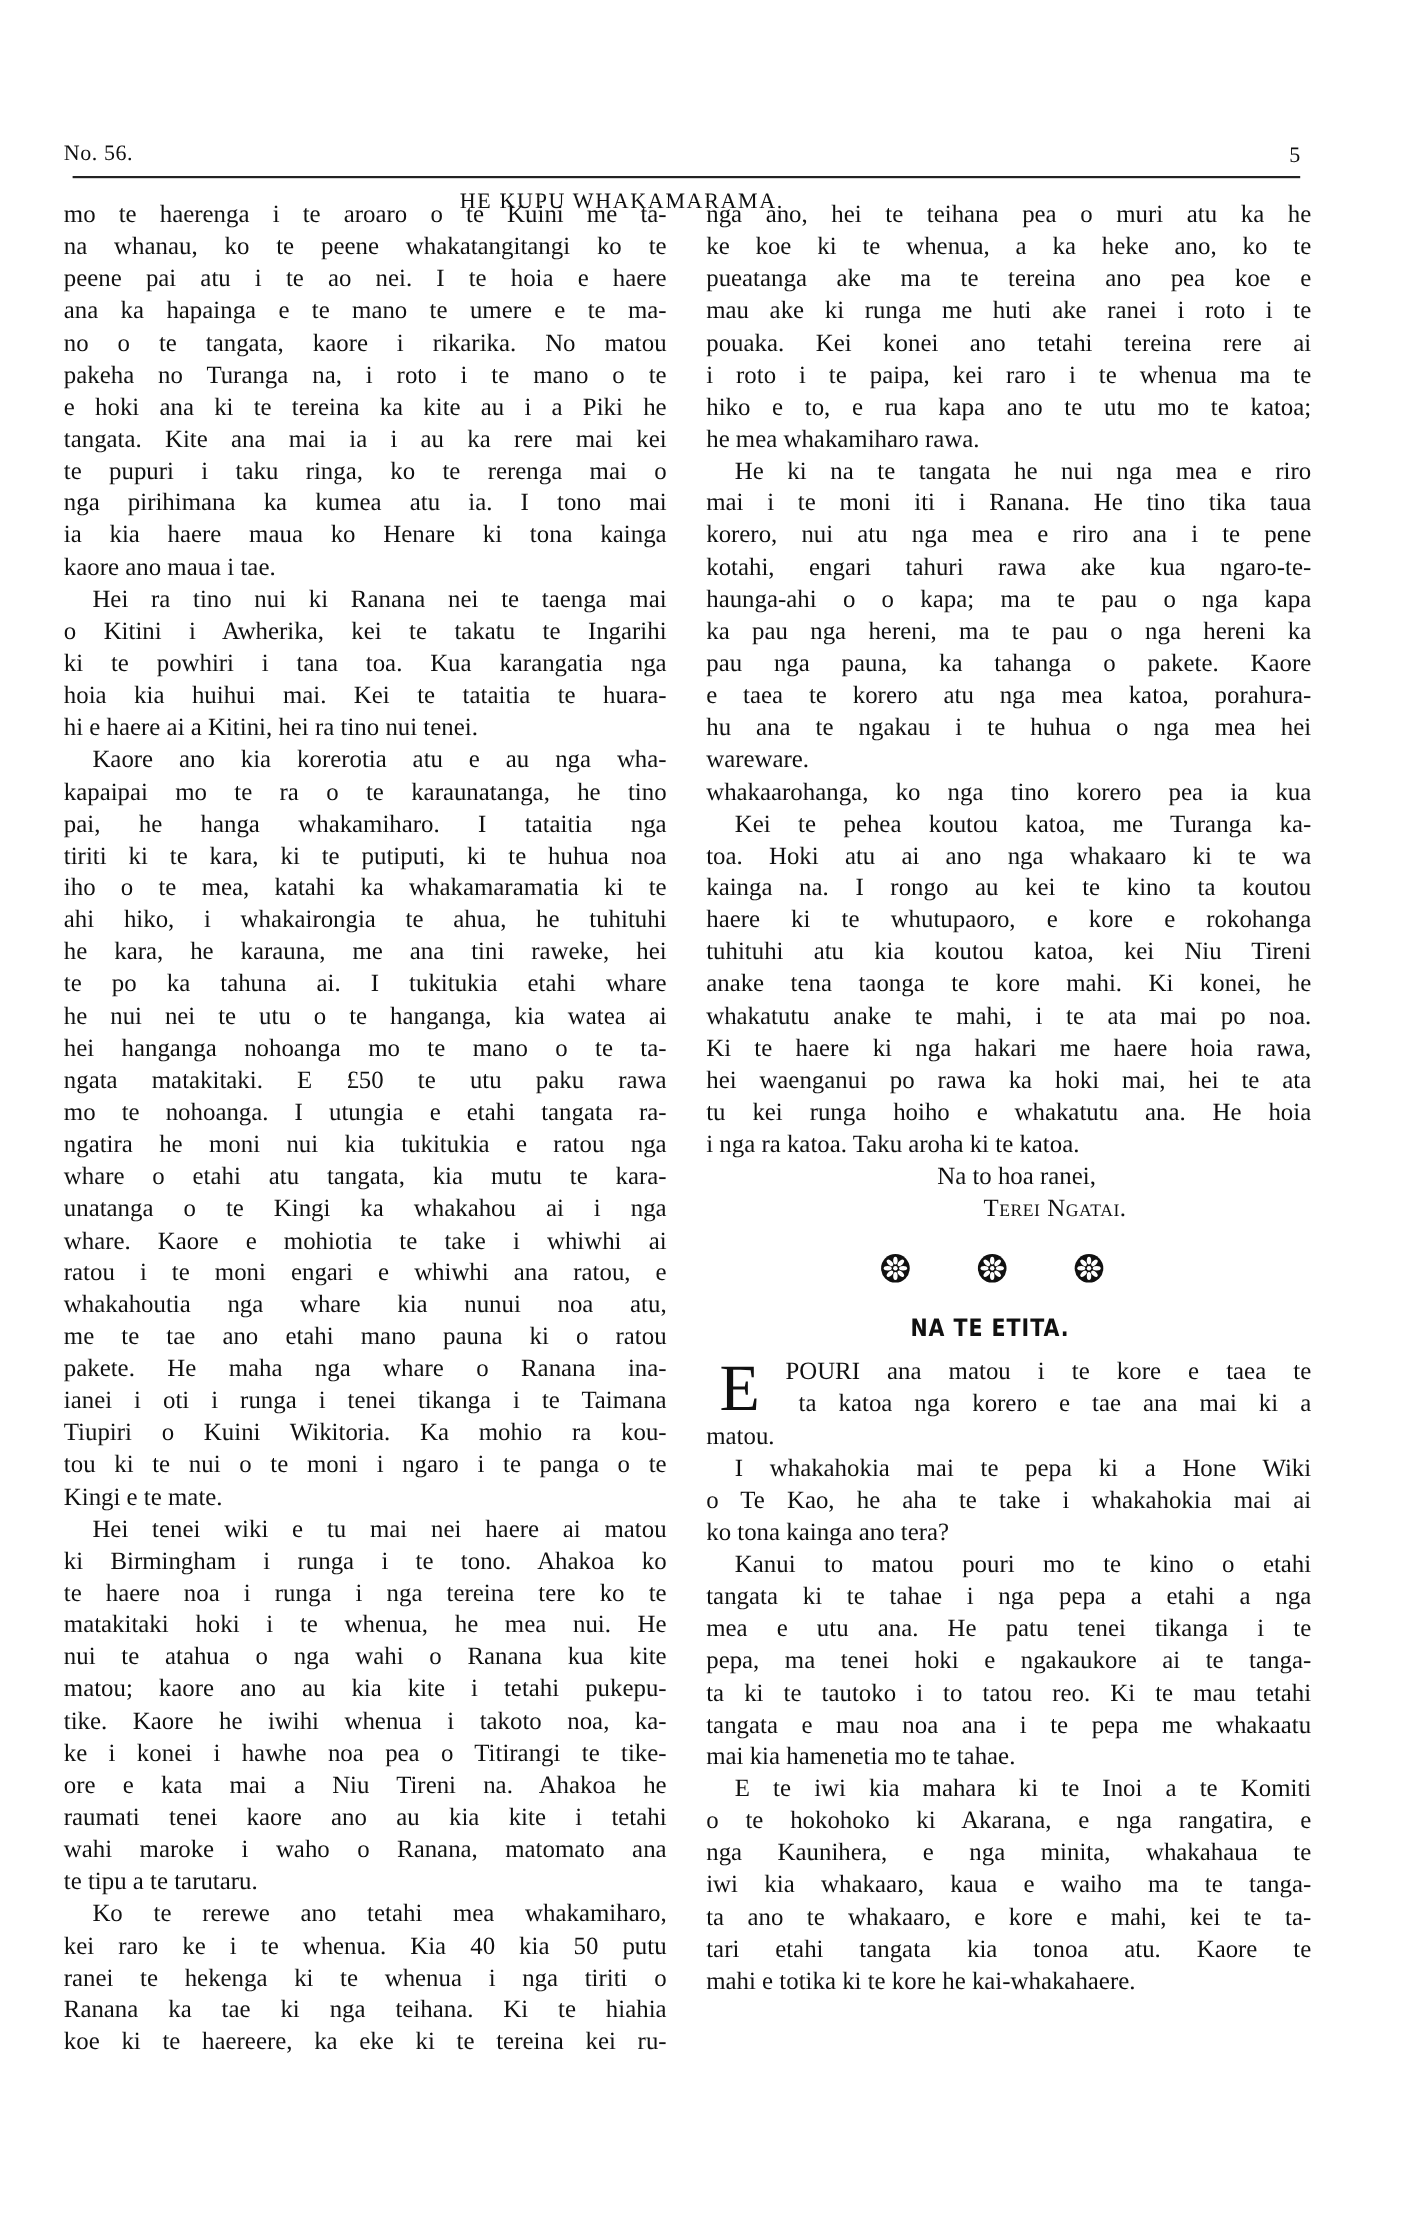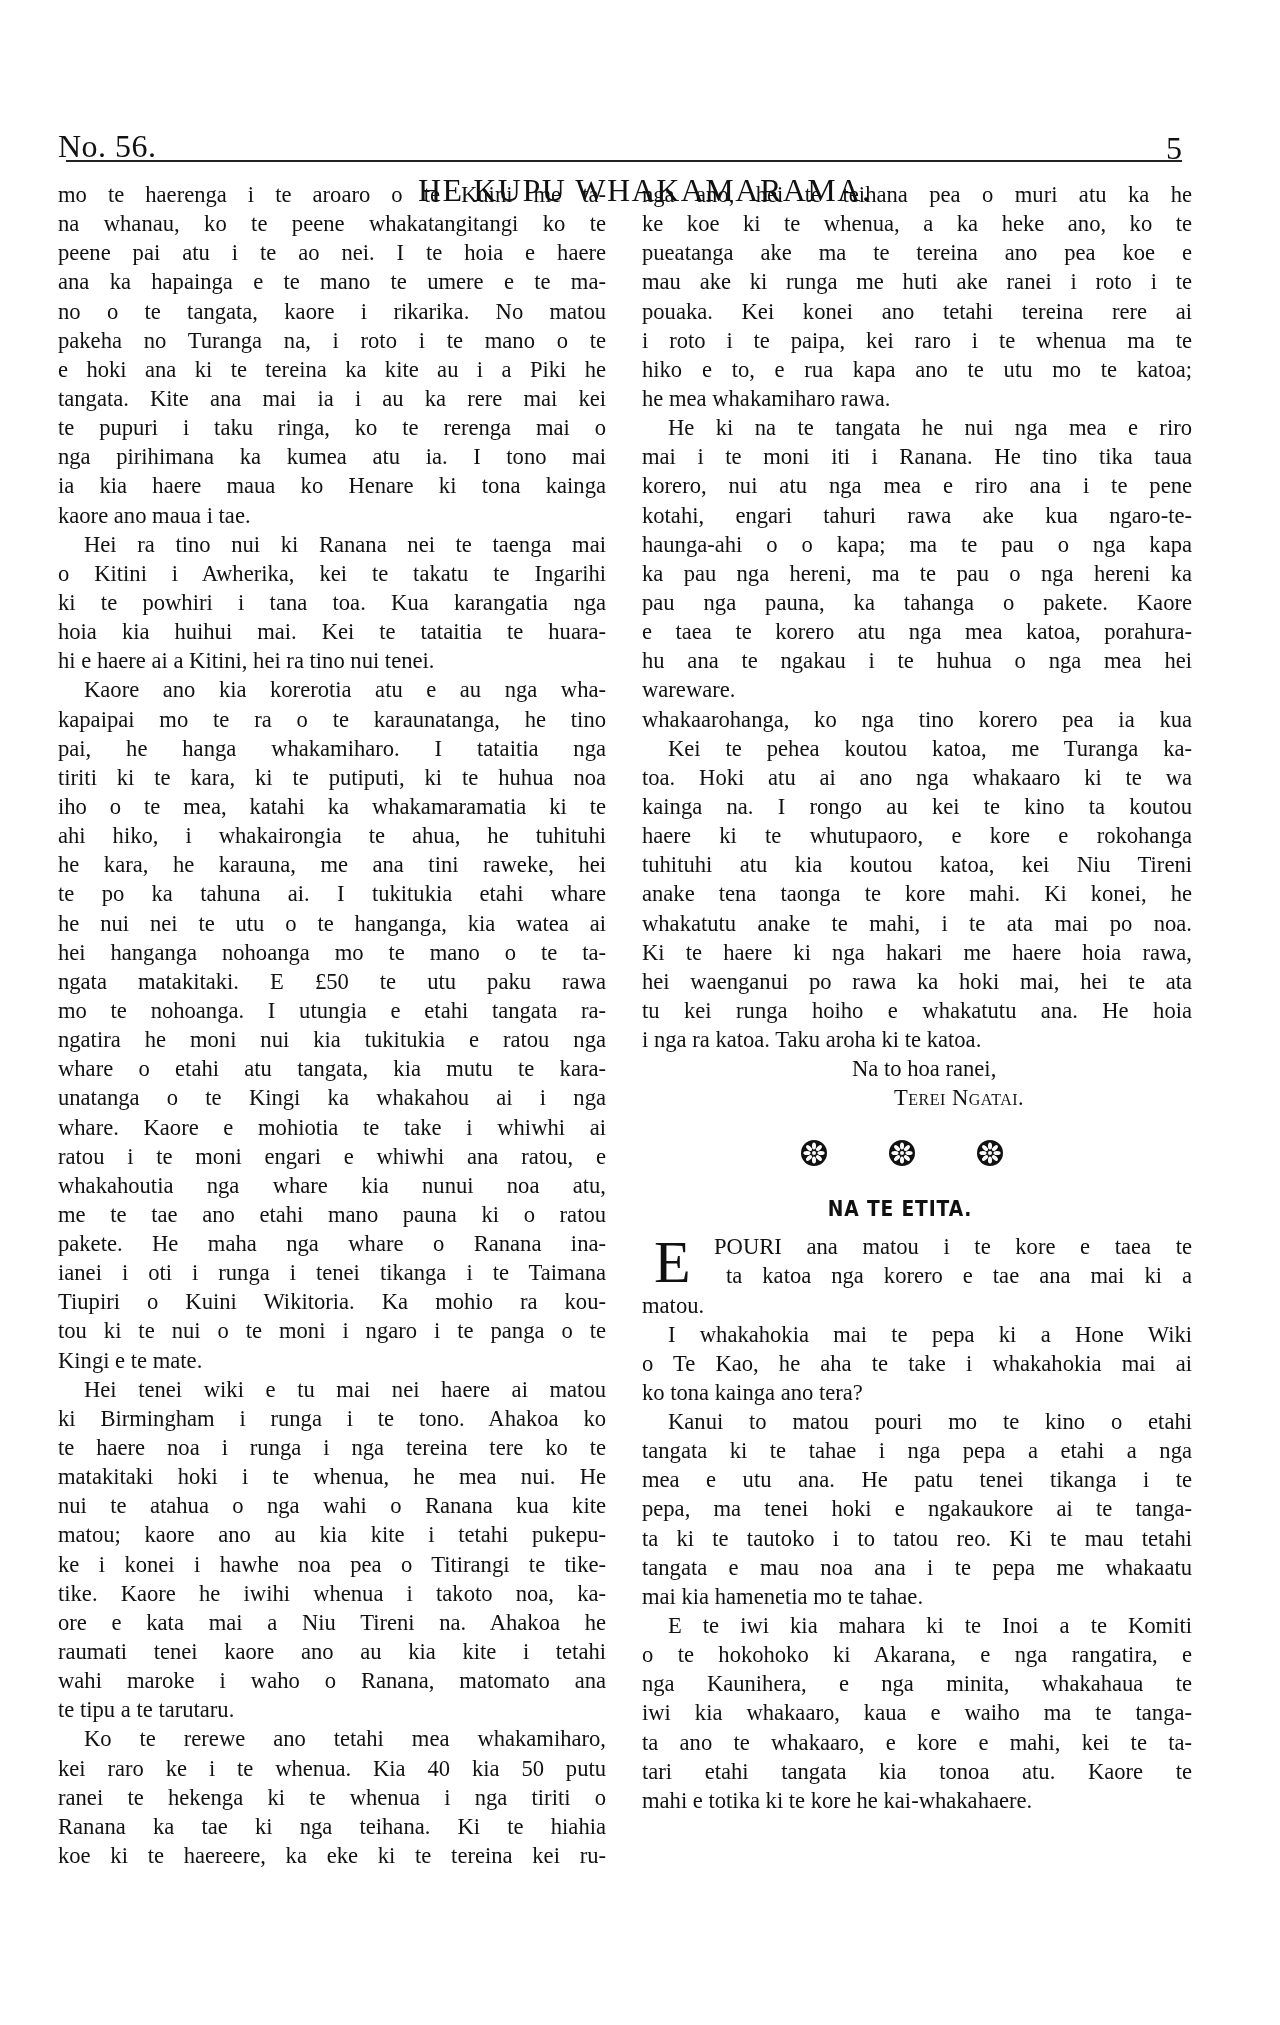--- a/index.html
+++ b/index.html
@@ -1,19 +1,19 @@
 <!DOCTYPE html>
 <html><head>
 <meta charset="utf-8">
 <style>
   html, body { margin: 0; padding: 0; background: #ffffff; }
   body { width: 1280px; height: 2025px; position: relative; overflow: hidden;
          font-family: "Liberation Serif", "DejaVu Serif", serif; color: #111; }
   .page { position: absolute; left: 0; top: 0; width: 1280px; height: 2025px; }
-  .header { position: absolute; top: 128px; left: 58px; width: 1124px; height: 36px; font-size: 32px; }
+  .header { position: absolute; top: 128px; left: 58px; width: 1124px; height: 36px; font-size: 20px; }
   .header .no { position: absolute; left: 0; top: 0; letter-spacing: 0.5px; }
   .header .title { position: absolute; left: 360px; top: 0; letter-spacing: 1.5px; margin-top: 44px; }
   .header .pg { position: absolute; right: 0; top: 2px; }
   .rule { position: absolute; top: 160px; left: 66px; width: 1116px; height: 0; border-top: 2px solid #222; }
 
   .col { position: absolute; top: 180px; font-size: 22.6px; line-height: 29.15px; }
   .col.left { left: 58px; width: 548px; }
   .col.right { left: 642px; width: 550px; }
   .ln { display: block; white-space: nowrap; text-align: justify; text-align-last: justify; height: 29.15px; }
   .ln.last { text-align-last: left; }
@@ -80,22 +80,22 @@
       <span class="ln">ianei i oti i runga i tenei tikanga i te Taimana</span>
       <span class="ln">Tiupiri o Kuini Wikitoria.  Ka mohio ra kou-</span>
       <span class="ln">tou ki te nui o te moni i ngaro i te panga o te</span>
       <span class="ln last">Kingi e te mate.</span>
       <span class="ln ind">Hei tenei wiki e tu mai nei haere ai matou</span>
       <span class="ln">ki Birmingham i runga i te tono.  Ahakoa ko</span>
       <span class="ln">te haere noa i runga i nga tereina tere ko te</span>
       <span class="ln">matakitaki hoki i te whenua, he mea nui.  He</span>
       <span class="ln">nui te atahua o nga wahi o Ranana kua kite</span>
       <span class="ln">matou; kaore ano au kia kite i tetahi pukepu-</span>
+      <span class="ln">tike.  Kaore he iwihi whenua i takoto noa, ka-</span>
       <span class="ln">ke i konei i hawhe noa pea o Titirangi te tike-</span>
-      <span class="ln">tike.  Kaore he iwihi whenua i takoto noa, ka-</span>
       <span class="ln">ore e kata mai a Niu Tireni na.  Ahakoa he</span>
       <span class="ln">raumati tenei kaore ano au kia kite i tetahi</span>
       <span class="ln">wahi maroke i waho o Ranana, matomato ana</span>
       <span class="ln last">te tipu a te tarutaru.</span>
       <span class="ln ind">Ko te rerewe ano tetahi mea whakamiharo,</span>
       <span class="ln">kei raro ke i te whenua.  Kia 40 kia 50 putu</span>
       <span class="ln">ranei te hekenga ki te whenua i nga tiriti o</span>
       <span class="ln">Ranana ka tae ki nga teihana.  Ki te hiahia</span>
       <span class="ln">koe ki te haereere, ka eke ki te tereina kei ru-</span>
     </div>

